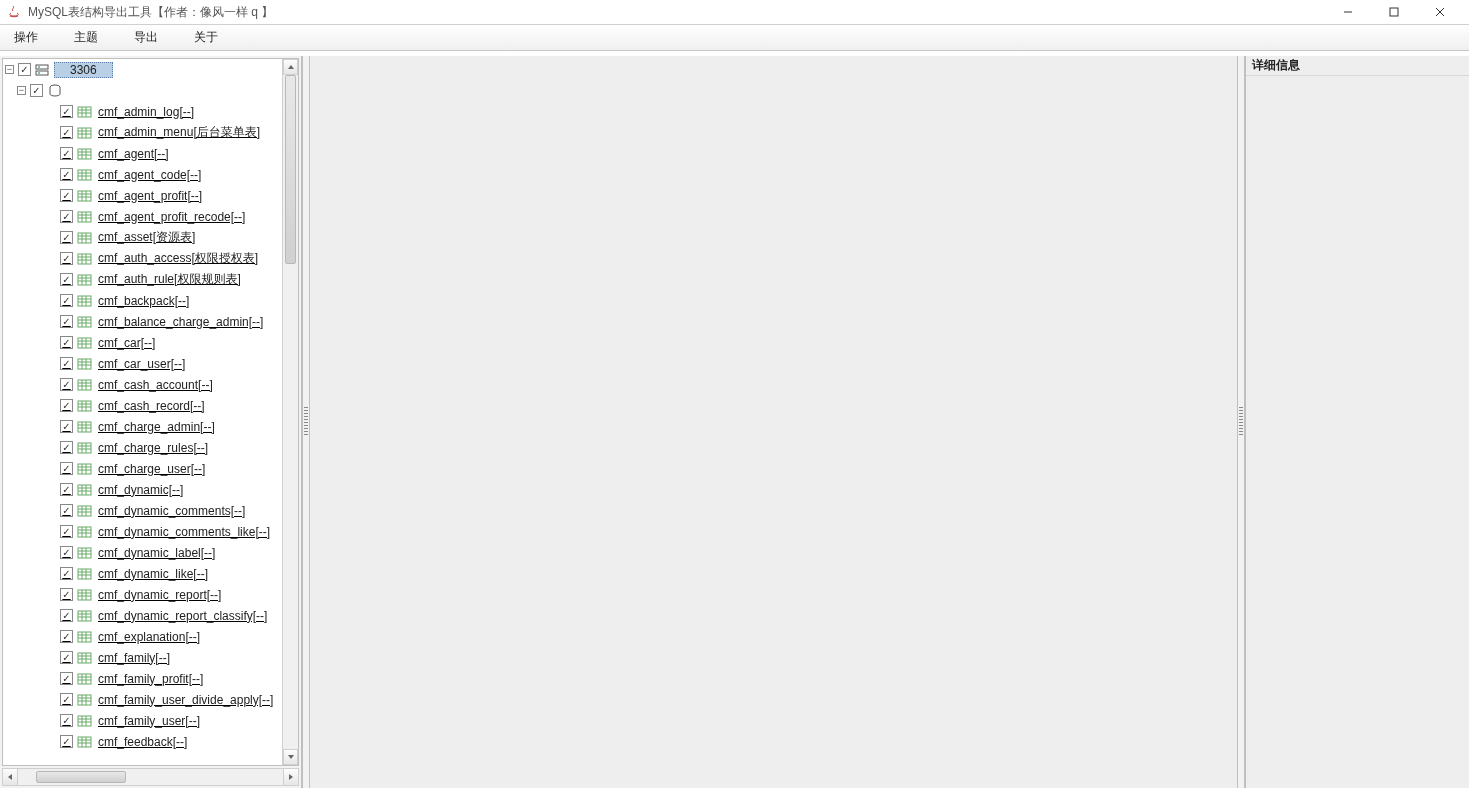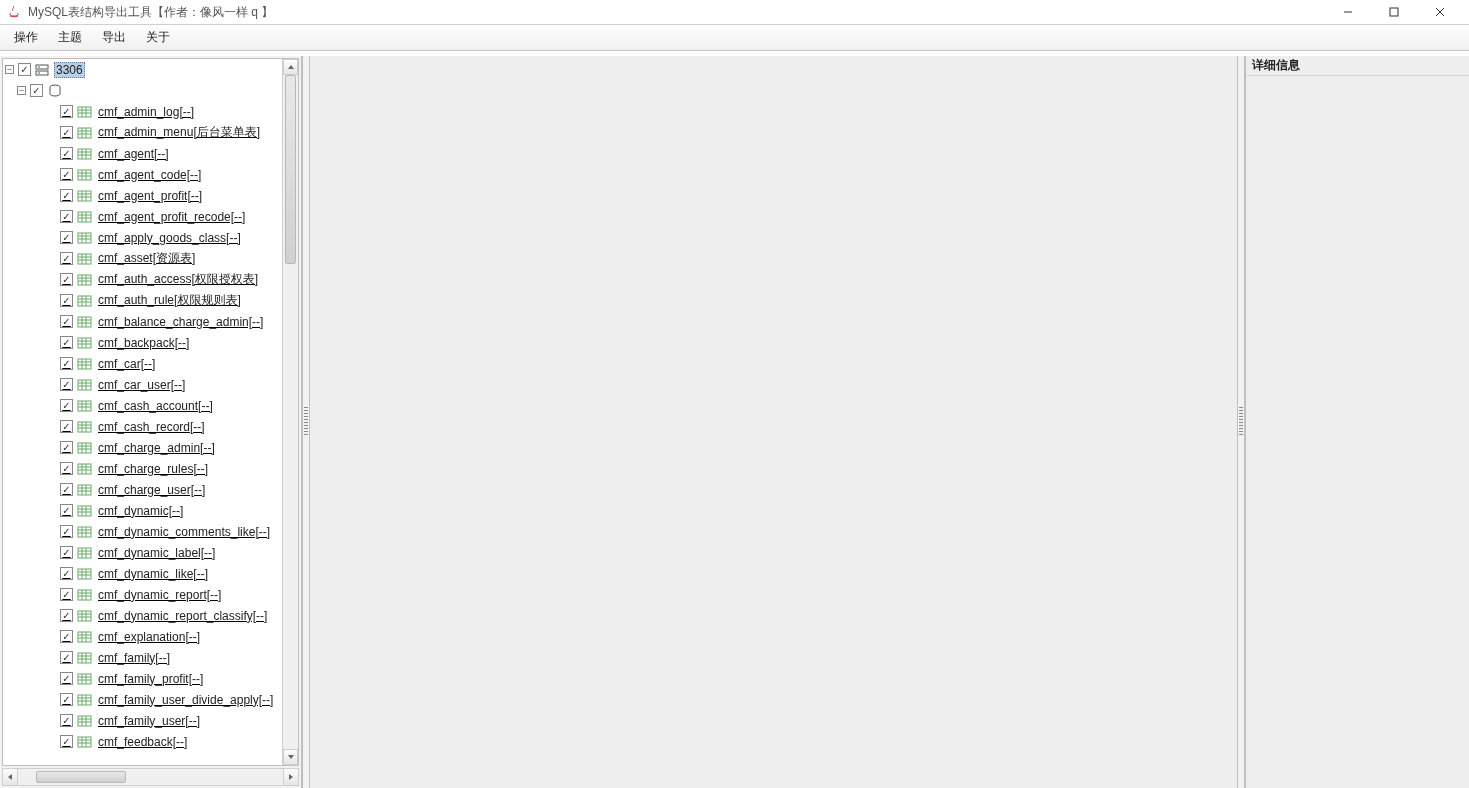--- a/index.html
+++ b/index.html
@@ -3,21 +3,21 @@
 <meta charset="utf-8">
 <style>
 * { box-sizing: border-box; margin: 0; padding: 0; }
 html, body { width: 1469px; height: 788px; font-family: "Microsoft YaHei", "SimSun", Arial, sans-serif; font-size: 12px; background: #fff; overflow: hidden; }
 .titlebar { height: 25px; background: #fff; border-bottom: 1px solid #d0d0d0; display: flex; align-items: center; padding: 0 6px; }
 .titlebar .java-icon { width: 16px; height: 16px; margin-right: 6px; display:inline-flex; align-items:center; justify-content:center; }
 .titlebar .title { color: #555; flex: 1; white-space: nowrap; }
 .titlebar .win-controls { display: flex; gap: 0; }
 .titlebar .win-btn { width: 46px; height: 30px; display: flex; align-items: center; justify-content: center; color: #444; }
 .titlebar .win-btn svg { width: 10px; height: 10px; }
-.menubar { height: 26px; background: linear-gradient(#fefefe,#f0f0f0); border-bottom: 1px solid #c8c8c8; display: flex; align-items: center; padding: 0 6px; gap: 4px; }
+.menubar { height: 26px; background: linear-gradient(#fefefe,#f0f0f0); border-bottom: 1px solid #c8c8c8; display: flex; align-items: center; padding: 0 6px; gap: 20px; }
 .menubar .menu-item { padding: 2px 8px; color: #222; }
 .body { position: absolute; top: 56px; bottom: 0; left: 0; right: 0; display: flex; }
 .left-wrap { position: relative; width: 302px; flex: none; border-right: 1px solid #bfbfbf; background: #f2f2f2; display:flex; flex-direction:column; }
 .tree-scroll { position:relative; flex:1; overflow:hidden; background:#fff; border:1px solid #bfbfbf; margin:2px; }
 .tree { position:absolute; inset:0 16px 0 0; overflow:hidden; background:#fff; }
 .vscroll { position:absolute; top:0; right:0; bottom:0; width:16px; background:#f0f0f0; border-left:1px solid #cfcfcf; display:flex; flex-direction:column; }
 .vscroll .arrow { height:16px; display:flex; align-items:center; justify-content:center; background:linear-gradient(#fdfdfd,#e6e6e6); border:1px solid #cfcfcf; }
 .vscroll .track { flex:1; position:relative; }
 .vscroll .thumb { position:absolute; left:2px; right:2px; top:0; height:28%; background:linear-gradient(#e8e8e8,#d0d0d0); border:1px solid #b8b8b8; border-radius:2px; }
 .hscroll-wrap { height:18px; display:flex; align-items:stretch; margin:0 2px 2px 2px; }
@@ -27,21 +27,21 @@
 .row { display:flex; align-items:center; height:21px; white-space:nowrap; }
 .row.root { padding-left:2px; }
 .row.db   { padding-left:14px; }
 .row.tbl  { padding-left:44px;text-decoration:underline; }
 .toggle { width:9px; height:9px; border:1px solid #888; display:inline-flex; align-items:center; justify-content:center; margin-right:4px; font-size:9px; line-height:1; color:#555; background:#fff; flex:none; }
 .toggle.spacer { border:none; background:transparent; }
 .chk { width:13px; height:13px; border:1px solid #888; background:#fff; display:inline-flex; align-items:center; justify-content:center; margin-right:4px; flex:none; }
 .chk::after { content:"✓"; font-size:10px; color:#333; line-height:1; }
 .node-icon { width:16px; height:14px; margin-right:3px; display:inline-flex; align-items:center; justify-content:center; flex:none; }
 .node-label { padding:0 2px; color:#222; }
-.node-label.sel { background:#b8cfe5; border:1px dotted #5a7ea5; padding:0 1px; }
+.node-label.sel { background:#b8cfe5; border:1px dotted #5a7ea5; padding:0 15px; }
 .splitter { width:8px; flex:none; background:#f2f2f2; border-left:1px solid #bfbfbf; border-right:1px solid #bfbfbf; display:flex; align-items:center; justify-content:center; }
 .splitter .grip { width:4px; height:30px; background:repeating-linear-gradient(#888,#888 1px,transparent 1px,transparent 3px); }
 .center { flex:1; background:#eeeeee; }
 .splitter2 { width:8px; flex:none; background:#f2f2f2; border-left:1px solid #bfbfbf; border-right:1px solid #bfbfbf; display:flex; align-items:center; justify-content:center; }
 .splitter2 .grip { width:4px; height:30px; background:repeating-linear-gradient(#888,#888 1px,transparent 1px,transparent 3px); }
 .right { width:224px; flex:none; background:#eeeeee; border-left:1px solid #bfbfbf; }
 .right .hdr { height:20px; background:#eeeeee; padding:0 6px; display:flex; align-items:center; font-weight:bold; color:#222; border-bottom:1px solid #d8d8d8; }
 svg { display:block; }
 </style>
 </head>
@@ -199,34 +199,20 @@
             <span class="chk"></span>
             <span class="node-icon">
               <svg width="16" height="14" viewBox="0 0 16 14">
                 <rect x="1" y="2" width="13" height="10" fill="#fff" stroke="#6a6"></rect>
                 <line x1="1" y1="5" x2="14" y2="5" stroke="#6a6"></line>
                 <line x1="1" y1="8" x2="14" y2="8" stroke="#6a6"></line>
                 <line x1="5" y1="2" x2="5" y2="12" stroke="#6a6"></line>
                 <line x1="9" y1="2" x2="9" y2="12" stroke="#6a6"></line>
               </svg>
             </span>
-            <span class="node-label">cmf_apply_goods_class[--]</span>
-          </div>
-          <div class="row tbl">
-            <span class="toggle spacer"></span>
-            <span class="chk"></span>
-            <span class="node-icon">
-              <svg width="16" height="14" viewBox="0 0 16 14">
-                <rect x="1" y="2" width="13" height="10" fill="#fff" stroke="#6a6"></rect>
-                <line x1="1" y1="5" x2="14" y2="5" stroke="#6a6"></line>
-                <line x1="1" y1="8" x2="14" y2="8" stroke="#6a6"></line>
-                <line x1="5" y1="2" x2="5" y2="12" stroke="#6a6"></line>
-                <line x1="9" y1="2" x2="9" y2="12" stroke="#6a6"></line>
-              </svg>
-            </span>
             <span class="node-label">cmf_asset[资源表]</span>
           </div>
           <div class="row tbl">
             <span class="toggle spacer"></span>
             <span class="chk"></span>
             <span class="node-icon">
               <svg width="16" height="14" viewBox="0 0 16 14">
                 <rect x="1" y="2" width="13" height="10" fill="#fff" stroke="#6a6"></rect>
                 <line x1="1" y1="5" x2="14" y2="5" stroke="#6a6"></line>
                 <line x1="1" y1="8" x2="14" y2="8" stroke="#6a6"></line>
@@ -255,48 +241,48 @@
             <span class="chk"></span>
             <span class="node-icon">
               <svg width="16" height="14" viewBox="0 0 16 14">
                 <rect x="1" y="2" width="13" height="10" fill="#fff" stroke="#6a6"></rect>
                 <line x1="1" y1="5" x2="14" y2="5" stroke="#6a6"></line>
                 <line x1="1" y1="8" x2="14" y2="8" stroke="#6a6"></line>
                 <line x1="5" y1="2" x2="5" y2="12" stroke="#6a6"></line>
                 <line x1="9" y1="2" x2="9" y2="12" stroke="#6a6"></line>
               </svg>
             </span>
+            <span class="node-label">cmf_backpack[--]</span>
+          </div>
+          <div class="row tbl">
+            <span class="toggle spacer"></span>
+            <span class="chk"></span>
+            <span class="node-icon">
+              <svg width="16" height="14" viewBox="0 0 16 14">
+                <rect x="1" y="2" width="13" height="10" fill="#fff" stroke="#6a6"></rect>
+                <line x1="1" y1="5" x2="14" y2="5" stroke="#6a6"></line>
+                <line x1="1" y1="8" x2="14" y2="8" stroke="#6a6"></line>
+                <line x1="5" y1="2" x2="5" y2="12" stroke="#6a6"></line>
+                <line x1="9" y1="2" x2="9" y2="12" stroke="#6a6"></line>
+              </svg>
+            </span>
             <span class="node-label">cmf_balance_charge_admin[--]</span>
           </div>
           <div class="row tbl">
             <span class="toggle spacer"></span>
             <span class="chk"></span>
             <span class="node-icon">
               <svg width="16" height="14" viewBox="0 0 16 14">
                 <rect x="1" y="2" width="13" height="10" fill="#fff" stroke="#6a6"></rect>
                 <line x1="1" y1="5" x2="14" y2="5" stroke="#6a6"></line>
                 <line x1="1" y1="8" x2="14" y2="8" stroke="#6a6"></line>
                 <line x1="5" y1="2" x2="5" y2="12" stroke="#6a6"></line>
                 <line x1="9" y1="2" x2="9" y2="12" stroke="#6a6"></line>
               </svg>
             </span>
-            <span class="node-label">cmf_backpack[--]</span>
-          </div>
-          <div class="row tbl">
-            <span class="toggle spacer"></span>
-            <span class="chk"></span>
-            <span class="node-icon">
-              <svg width="16" height="14" viewBox="0 0 16 14">
-                <rect x="1" y="2" width="13" height="10" fill="#fff" stroke="#6a6"></rect>
-                <line x1="1" y1="5" x2="14" y2="5" stroke="#6a6"></line>
-                <line x1="1" y1="8" x2="14" y2="8" stroke="#6a6"></line>
-                <line x1="5" y1="2" x2="5" y2="12" stroke="#6a6"></line>
-                <line x1="9" y1="2" x2="9" y2="12" stroke="#6a6"></line>
-              </svg>
-            </span>
             <span class="node-label">cmf_car[--]</span>
           </div>
           <div class="row tbl">
             <span class="toggle spacer"></span>
             <span class="chk"></span>
             <span class="node-icon">
               <svg width="16" height="14" viewBox="0 0 16 14">
                 <rect x="1" y="2" width="13" height="10" fill="#fff" stroke="#6a6"></rect>
                 <line x1="1" y1="5" x2="14" y2="5" stroke="#6a6"></line>
                 <line x1="1" y1="8" x2="14" y2="8" stroke="#6a6"></line>
@@ -382,20 +368,34 @@
             <span class="node-icon">
               <svg width="16" height="14" viewBox="0 0 16 14">
                 <rect x="1" y="2" width="13" height="10" fill="#fff" stroke="#6a6"></rect>
                 <line x1="1" y1="5" x2="14" y2="5" stroke="#6a6"></line>
                 <line x1="1" y1="8" x2="14" y2="8" stroke="#6a6"></line>
                 <line x1="5" y1="2" x2="5" y2="12" stroke="#6a6"></line>
                 <line x1="9" y1="2" x2="9" y2="12" stroke="#6a6"></line>
               </svg>
             </span>
             <span class="node-label">cmf_dynamic[--]</span>
+          </div>
+          <div class="row tbl">
+            <span class="toggle spacer"></span>
+            <span class="chk"></span>
+            <span class="node-icon">
+              <svg width="16" height="14" viewBox="0 0 16 14">
+                <rect x="1" y="2" width="13" height="10" fill="#fff" stroke="#6a6"></rect>
+                <line x1="1" y1="5" x2="14" y2="5" stroke="#6a6"></line>
+                <line x1="1" y1="8" x2="14" y2="8" stroke="#6a6"></line>
+                <line x1="5" y1="2" x2="5" y2="12" stroke="#6a6"></line>
+                <line x1="9" y1="2" x2="9" y2="12" stroke="#6a6"></line>
+              </svg>
+            </span>
+            <span class="node-label">cmf_dynamic_comments[--]</span>
           </div>
           <div class="row tbl">
             <span class="toggle spacer"></span>
             <span class="chk"></span>
             <span class="node-icon">
               <svg width="16" height="14" viewBox="0 0 16 14">
                 <rect x="1" y="2" width="13" height="10" fill="#fff" stroke="#6a6"></rect>
                 <line x1="1" y1="5" x2="14" y2="5" stroke="#6a6"></line>
                 <line x1="1" y1="8" x2="14" y2="8" stroke="#6a6"></line>
                 <line x1="5" y1="2" x2="5" y2="12" stroke="#6a6"></line>

